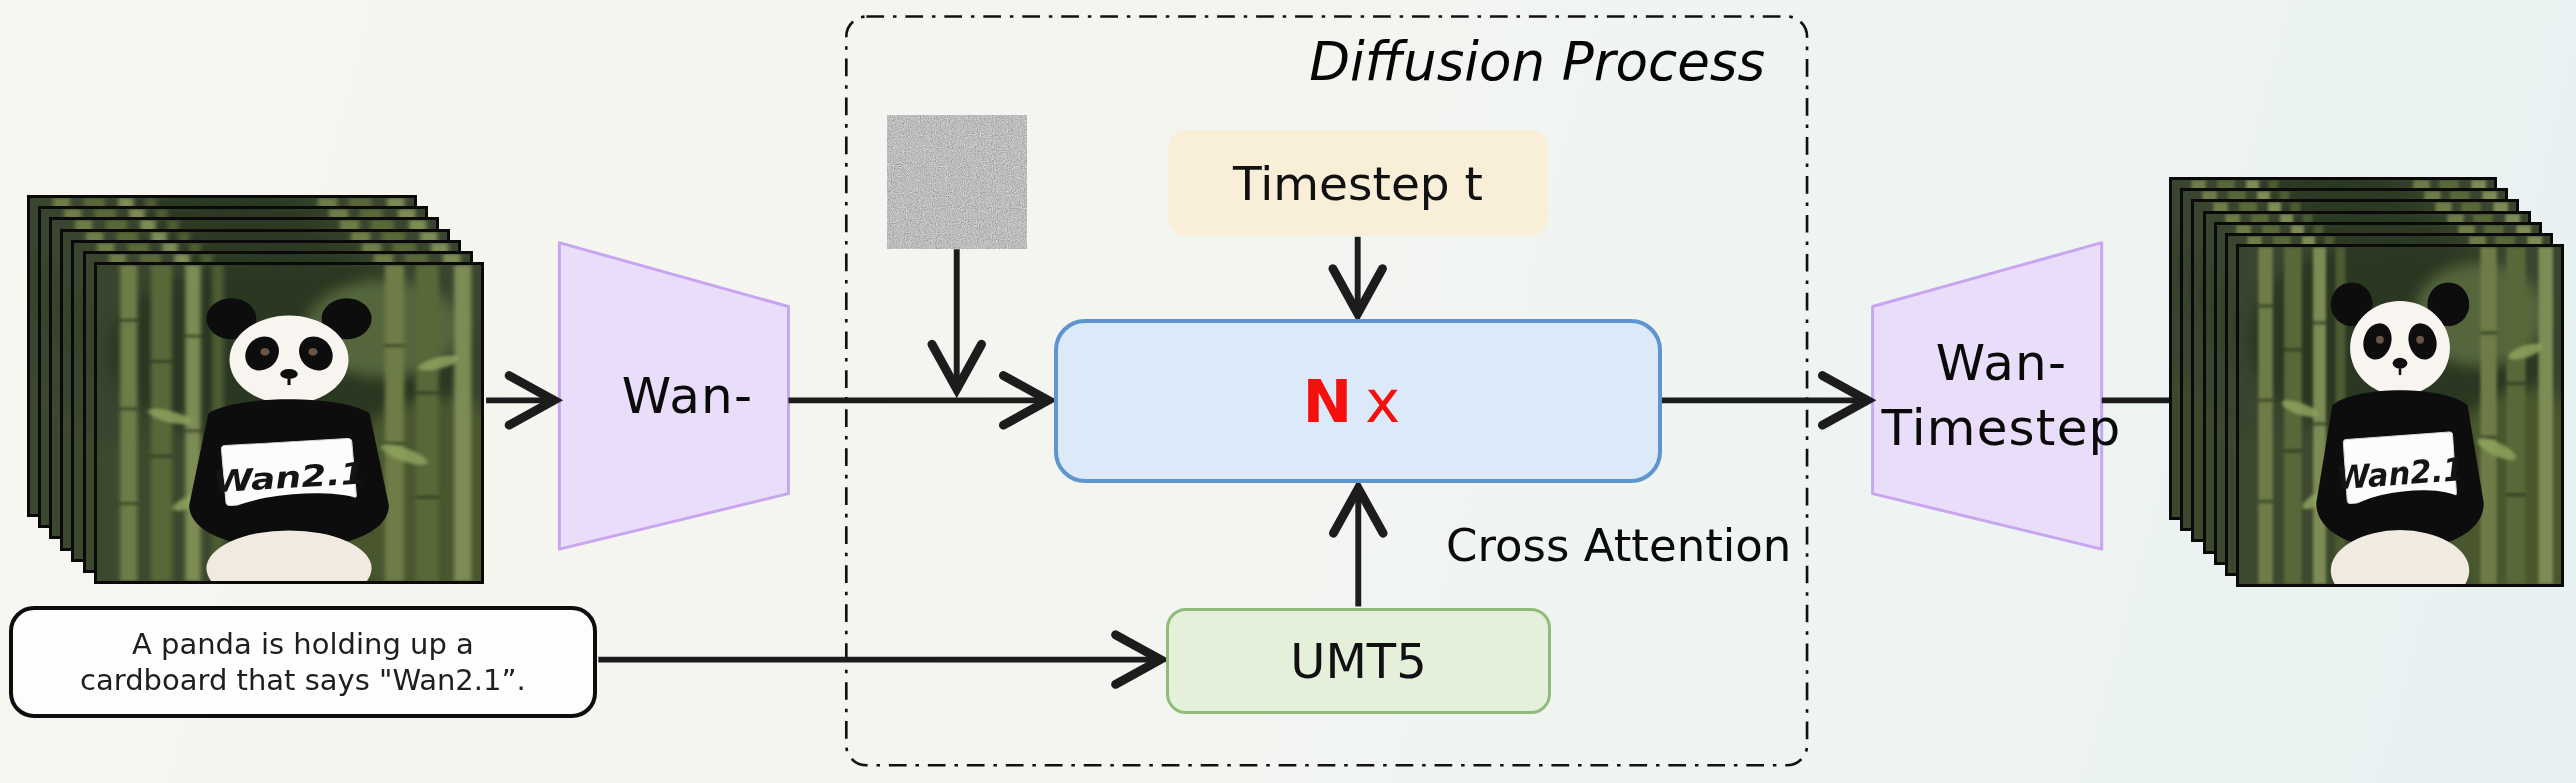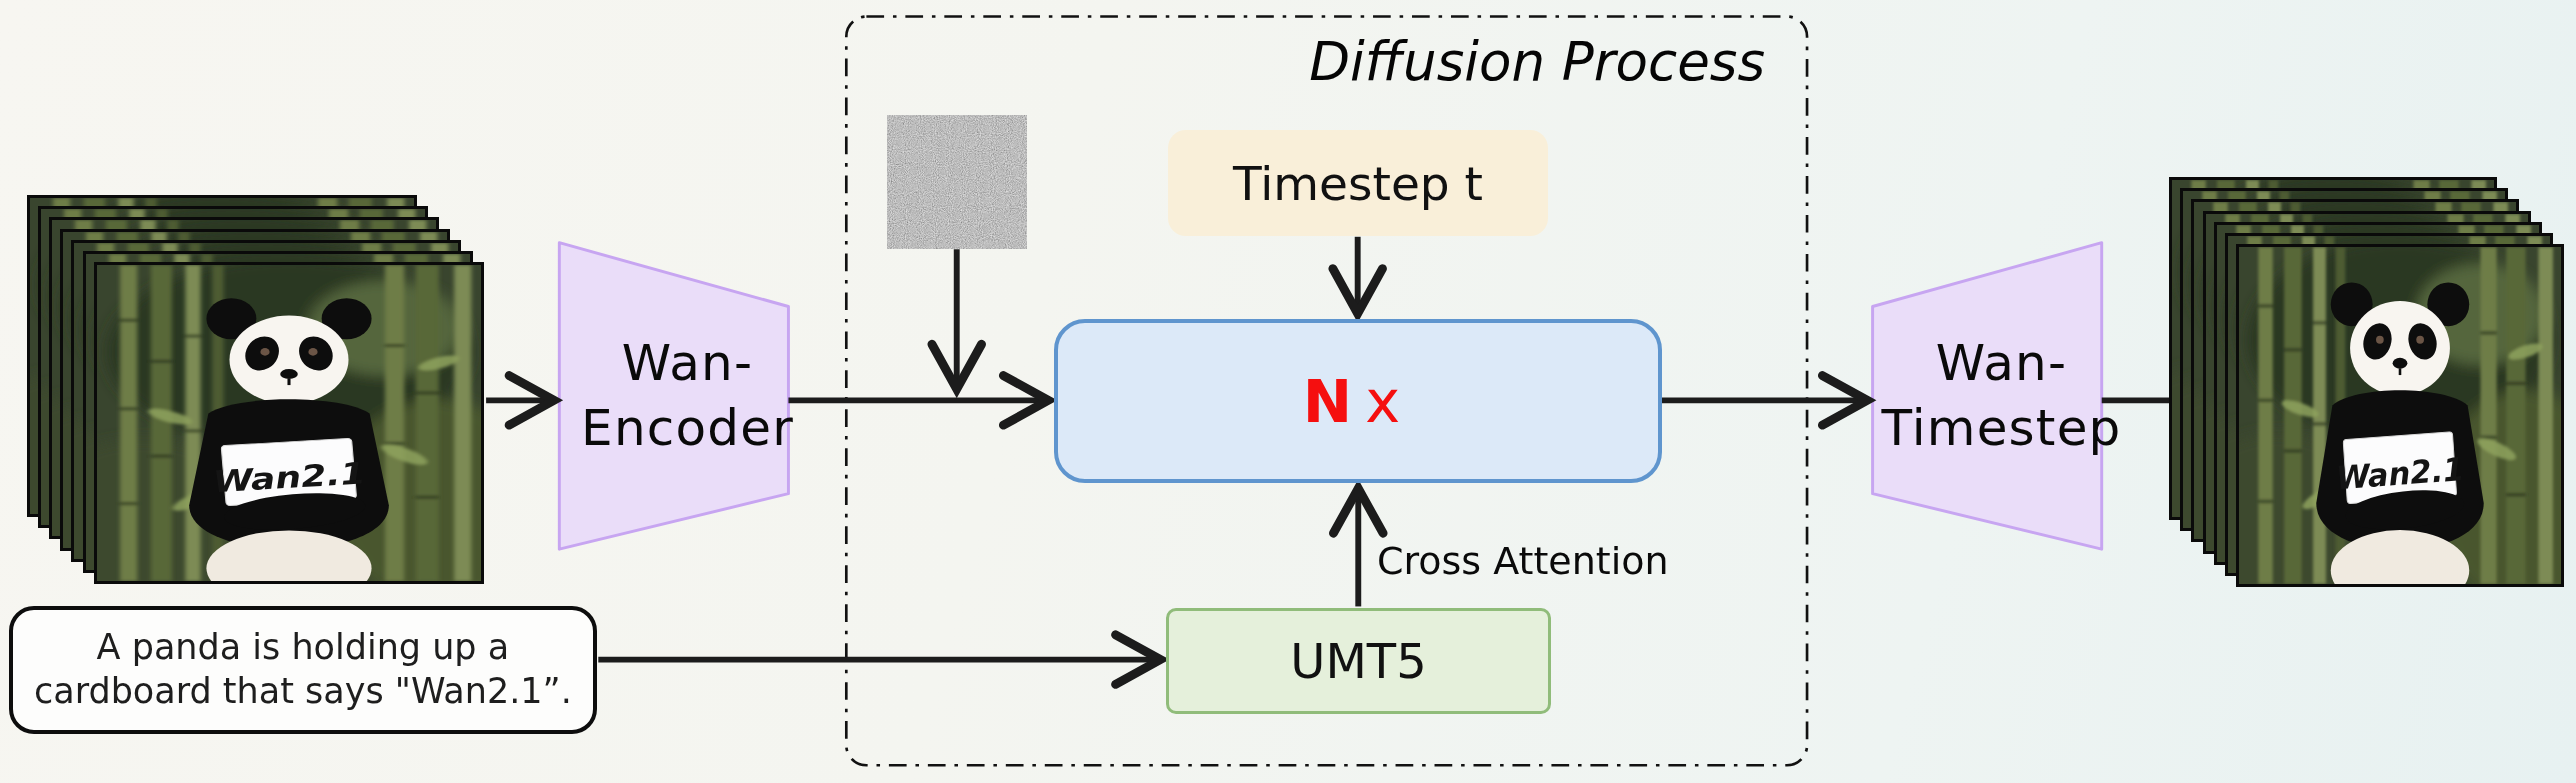--- a/index.html
+++ b/index.html
@@ -10,25 +10,25 @@
   }
   .abs{position:absolute;}
   svg.overlay{position:absolute;left:0;top:0;width:2576px;height:783px;}
 
   
   .node{display:flex;align-items:center;justify-content:center;text-align:center;box-sizing:border-box;}
   #timestep-box{left:1168px;top:130px;width:380px;height:106px;background:#f9efd9;border-radius:17.7px;font-size:47px;}
   #dit-box{left:1054px;top:319px;width:608px;height:164px;background:#dce9f8;border:4.7px solid #5f95ce;border-radius:31px;font-size:59px;}
   #dit-box .red-n{color:#f50f0f;font-weight:700;margin-right:13px;}
   #dit-box .red-x{color:#f50f0f;margin-right:13px;}
-  #umt5-box{left:1166px;top:608px;width:385px;height:106px;background:#e5f0db;border:3.5px solid #90bc7a;border-radius:10px;font-size:48px;}
-  #prompt-box{left:8.9px;top:606px;width:588px;height:128px;background:#fdfdfc;border:4.1px solid #0d0d0d;border-radius:25px;
-              flex-direction:column;font-size:35px;line-height:1.25;color:#1e1e1e;}
+  #umt5-box{left:1166px;top:608px;width:385px;height:106px;background:#e5f0db;border:3.5px solid #90bc7a;border-radius:20px;font-size:48px;}
+  #prompt-box{left:8.9px;top:606px;width:588px;height:112px;background:#fdfdfc;border:4.1px solid #0d0d0d;border-radius:25px;
+              flex-direction:column;font-size:29px;line-height:1.25;color:#1e1e1e;}
   #diffusion-title{left:1228px;top:31px;width:537px;text-align:right;font-size:53px;font-style:italic;color:#050505;}
-  #cross-attention-label{left:1377px;top:519px;font-size:38px;color:#0a0a0a;white-space:nowrap;margin-top:20px;}
+  #cross-attention-label{left:1446px;top:519px;font-size:45px;color:#0a0a0a;white-space:nowrap;}
   .trap-label{flex-direction:column;font-size:50px;line-height:1.3;letter-spacing:1.2px;color:#0a0a0a;padding-left:28px;}
   #encoder-label{left:559px;top:243px;width:229px;height:306px;}
   #decoder-label{left:1873px;top:243px;width:229px;height:306px;}
 
   
   .stack{position:absolute;}
   .stack svg.frame{position:absolute;left:calc(var(--i)*11.2px);top:calc(var(--i)*11.2px);
                    border:3.5px solid #0a0a0a;box-sizing:border-box;background:#39452e;}
   #input-stack{left:26.6px;top:195px;width:458px;height:390px;}
   #input-stack svg.frame{width:390px;height:322px;}
@@ -204,21 +204,20 @@
     <span>UMT5</span>
   </div>
 
   <div id="prompt-box" class="abs node">
     <div>A panda is holding up a</div>
     <div>cardboard that says "Wan2.1”.</div>
   </div>
 
   <div id="encoder-label" class="abs node trap-label">
     <div>Wan-</div>
-    <div>Encoder</div>
   </div>
 
   <div id="decoder-label" class="abs node trap-label">
     <div>Wan-</div>
     <div>Timestep</div>
   </div>
 
 </div>
 
 

